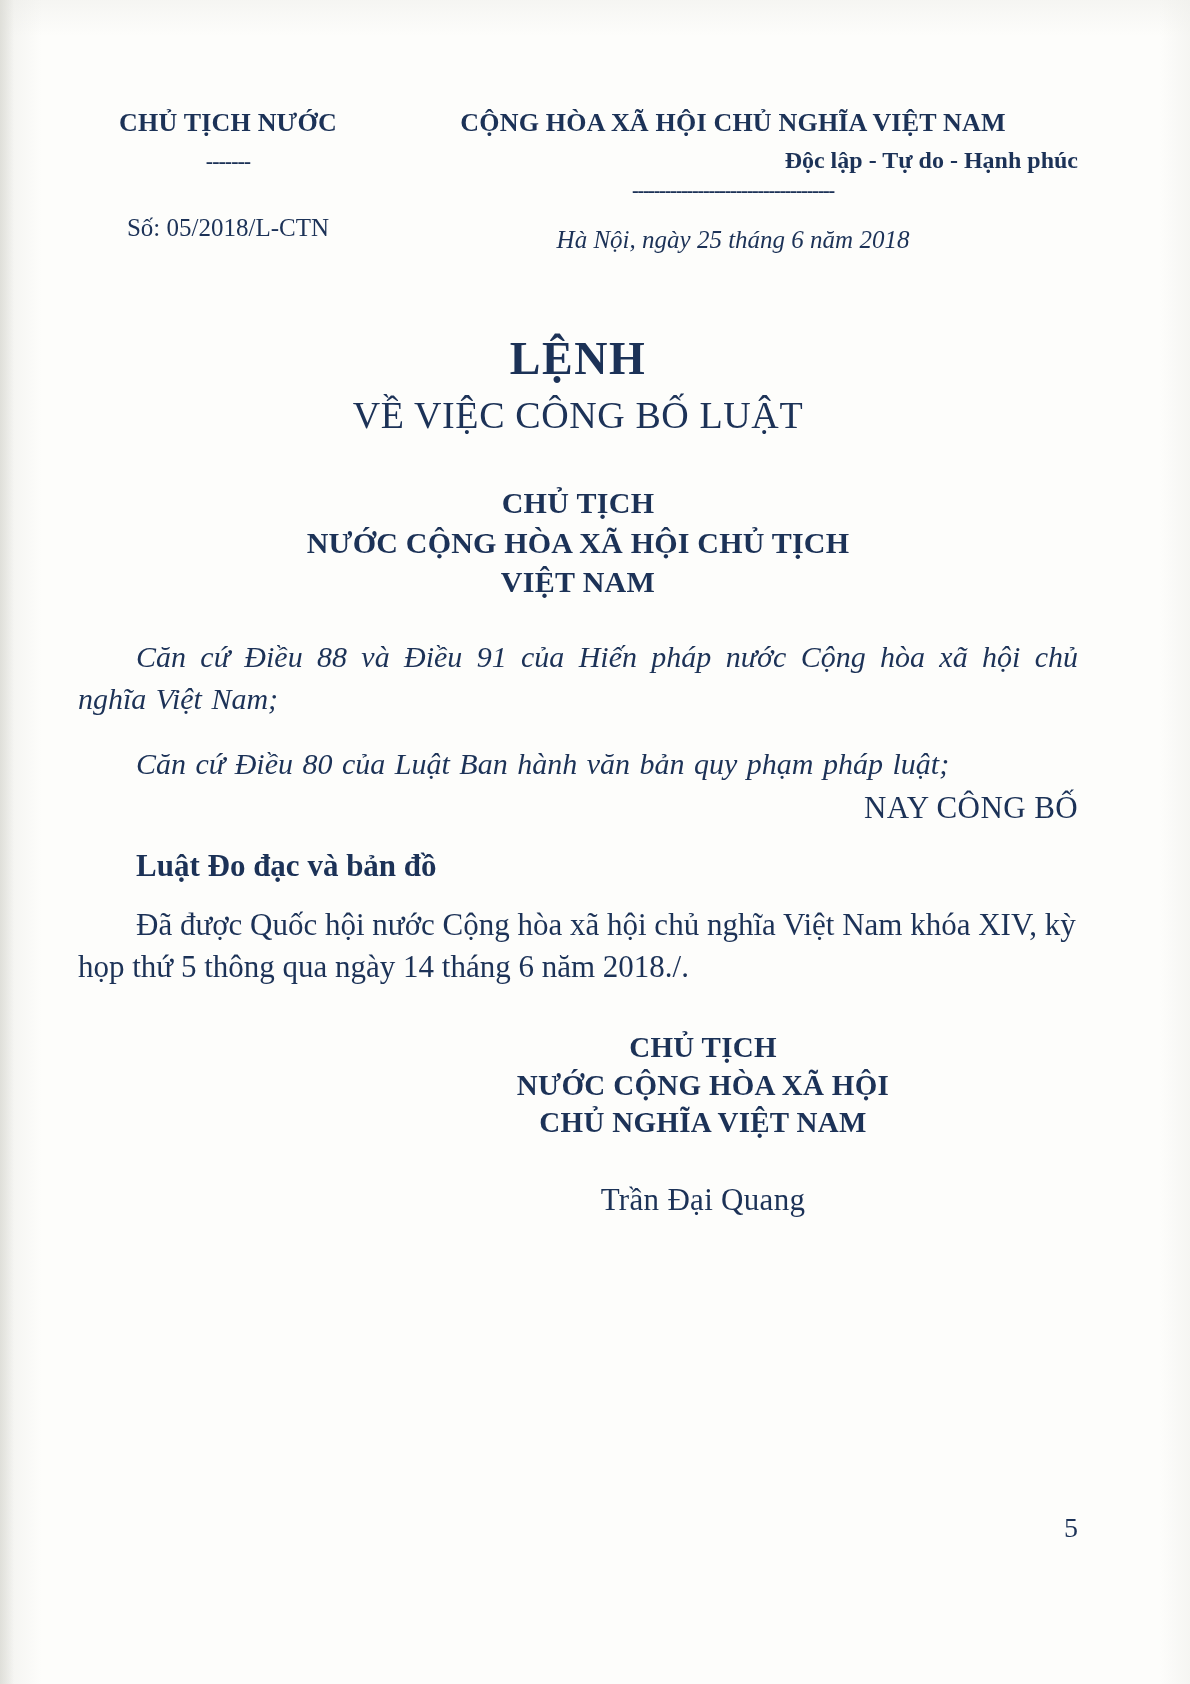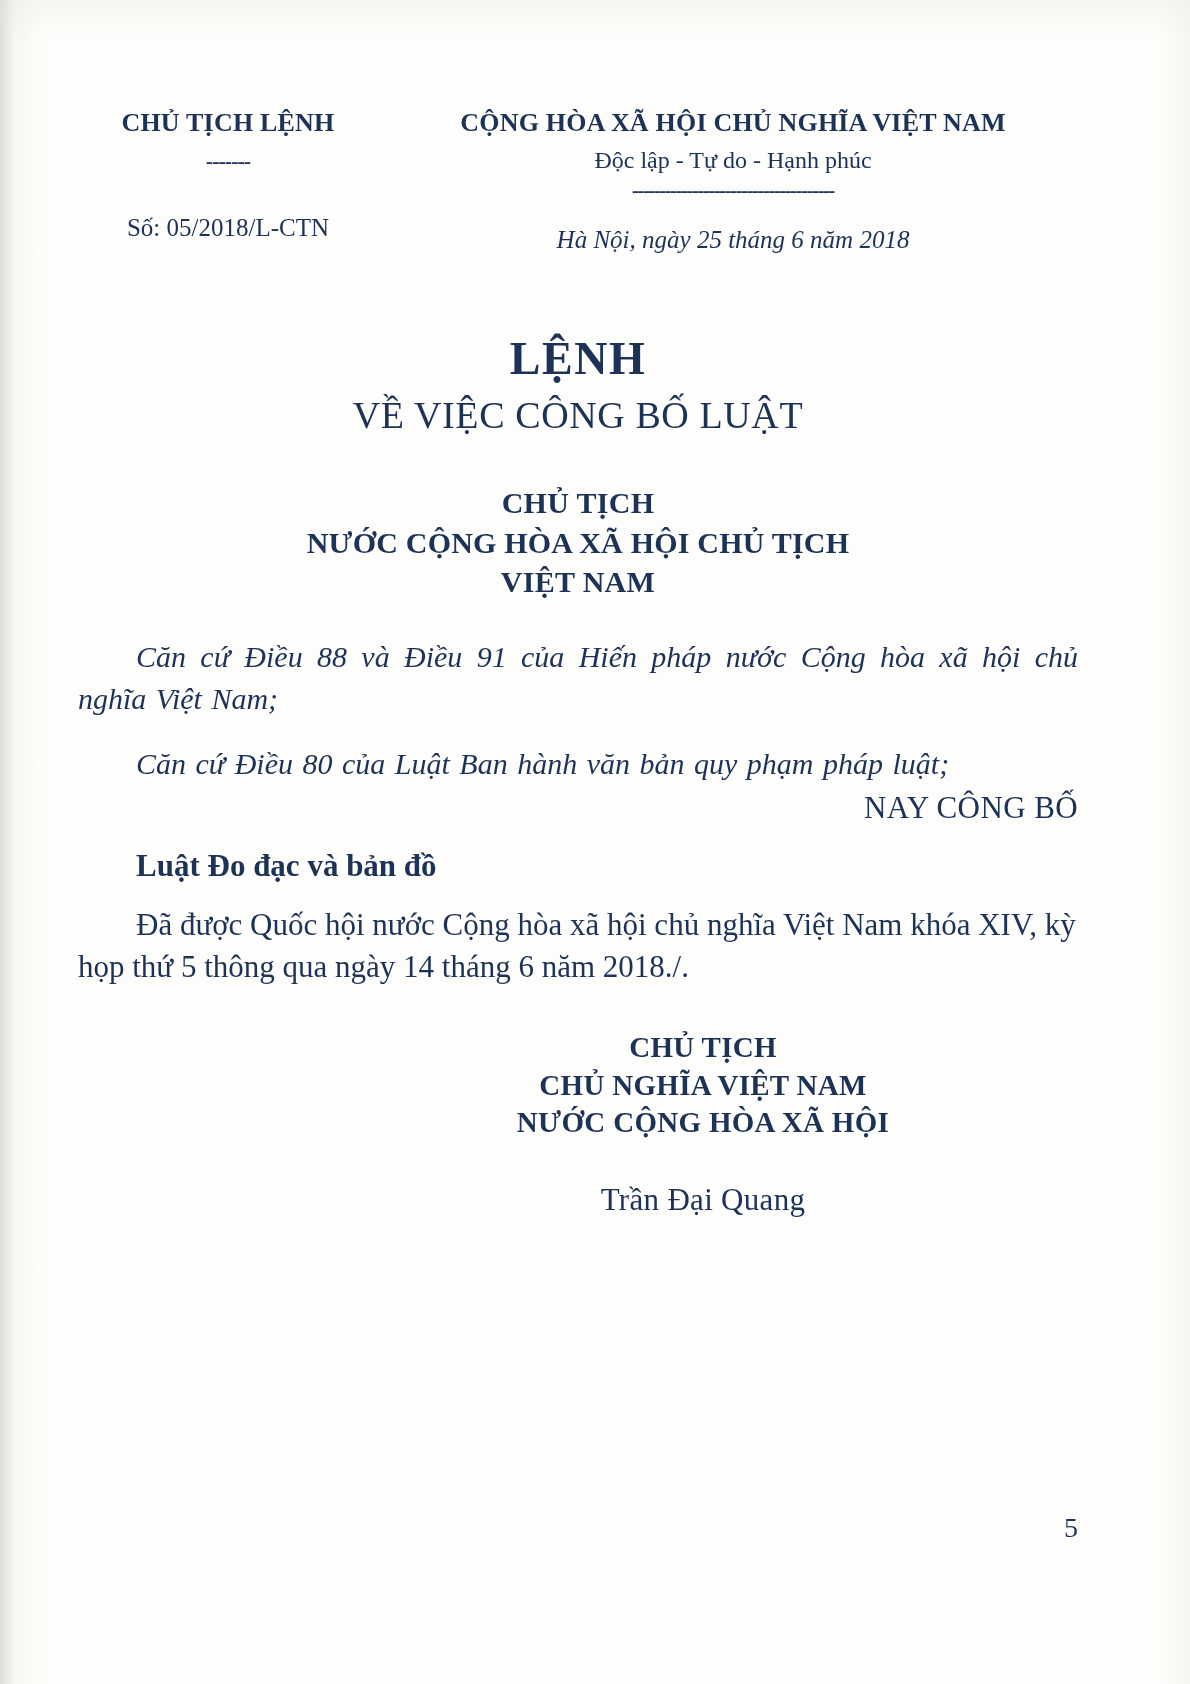--- a/index.html
+++ b/index.html
@@ -77,24 +77,25 @@
     white-space: nowrap;
   }
 
   .nation-line {
     font-weight: bold;
     font-size: 26px;
     letter-spacing: .2px;
     white-space: nowrap;
   }
   .motto-line {
-    font-weight: normal;
+    font-weight: bold;
     font-size: 24px;
     margin-top: 9px;
     white-space: nowrap;
+    text-align: right;
   }
   .rule-long {
     margin: 6px auto 0;
     width: 380px;
     font-weight: bold;
     font-size: 20px;
     letter-spacing: -1.2px;
     line-height: 1;
     overflow: hidden;
     white-space: nowrap;
@@ -200,21 +201,21 @@
 <body>
 
 <div class="page">
   <div class="scan-edge-left"></div>
 
   <div class="content">
 
     <div class="header">
 
       <div class="header-left">
-        <div class="org-name">CHỦ TỊCH LỆNH</div>
+        <div class="org-name">CHỦ TỊCH NƯỚC</div>
         <div class="rule-short">-------</div>
         <div class="doc-number">Số: 05/2018/L-CTN</div>
       </div>
 
       <div class="header-right">
         <div class="nation-line">CỘNG HÒA XÃ HỘI CHỦ NGHĨA VIỆT NAM</div>
         <div class="motto-line">Độc lập - Tự do - Hạnh phúc</div>
         <div class="rule-long">-------------------------------------</div>
         <div class="date-line">Hà Nội, ngày 25 tháng 6 năm 2018</div>
       </div>
@@ -236,22 +237,22 @@
 
     <div class="proclaim">NAY CÔNG BỐ</div>
 
     <div class="law-name">Luật Đo đạc và bản đồ</div>
 
     <div class="para-body">Đã được Quốc hội nước Cộng hòa xã hội chủ nghĩa Việt Nam khóa XIV, kỳ họp thứ 5 thông qua ngày 14 tháng 6 năm 2018./.</div>
 
     <div class="signature">
       <div class="sign-title">
         <div>CHỦ TỊCH</div>
+        <div>NƯỚC CỘNG HÒA XÃ HỘI</div>
         <div>CHỦ NGHĨA VIỆT NAM</div>
-        <div>NƯỚC CỘNG HÒA XÃ HỘI</div>
       </div>
       <div class="sign-name">Trần Đại Quang</div>
     </div>
 
   </div>
 
   <div class="page-number">5</div>
 </div>
 
 </body></html>

